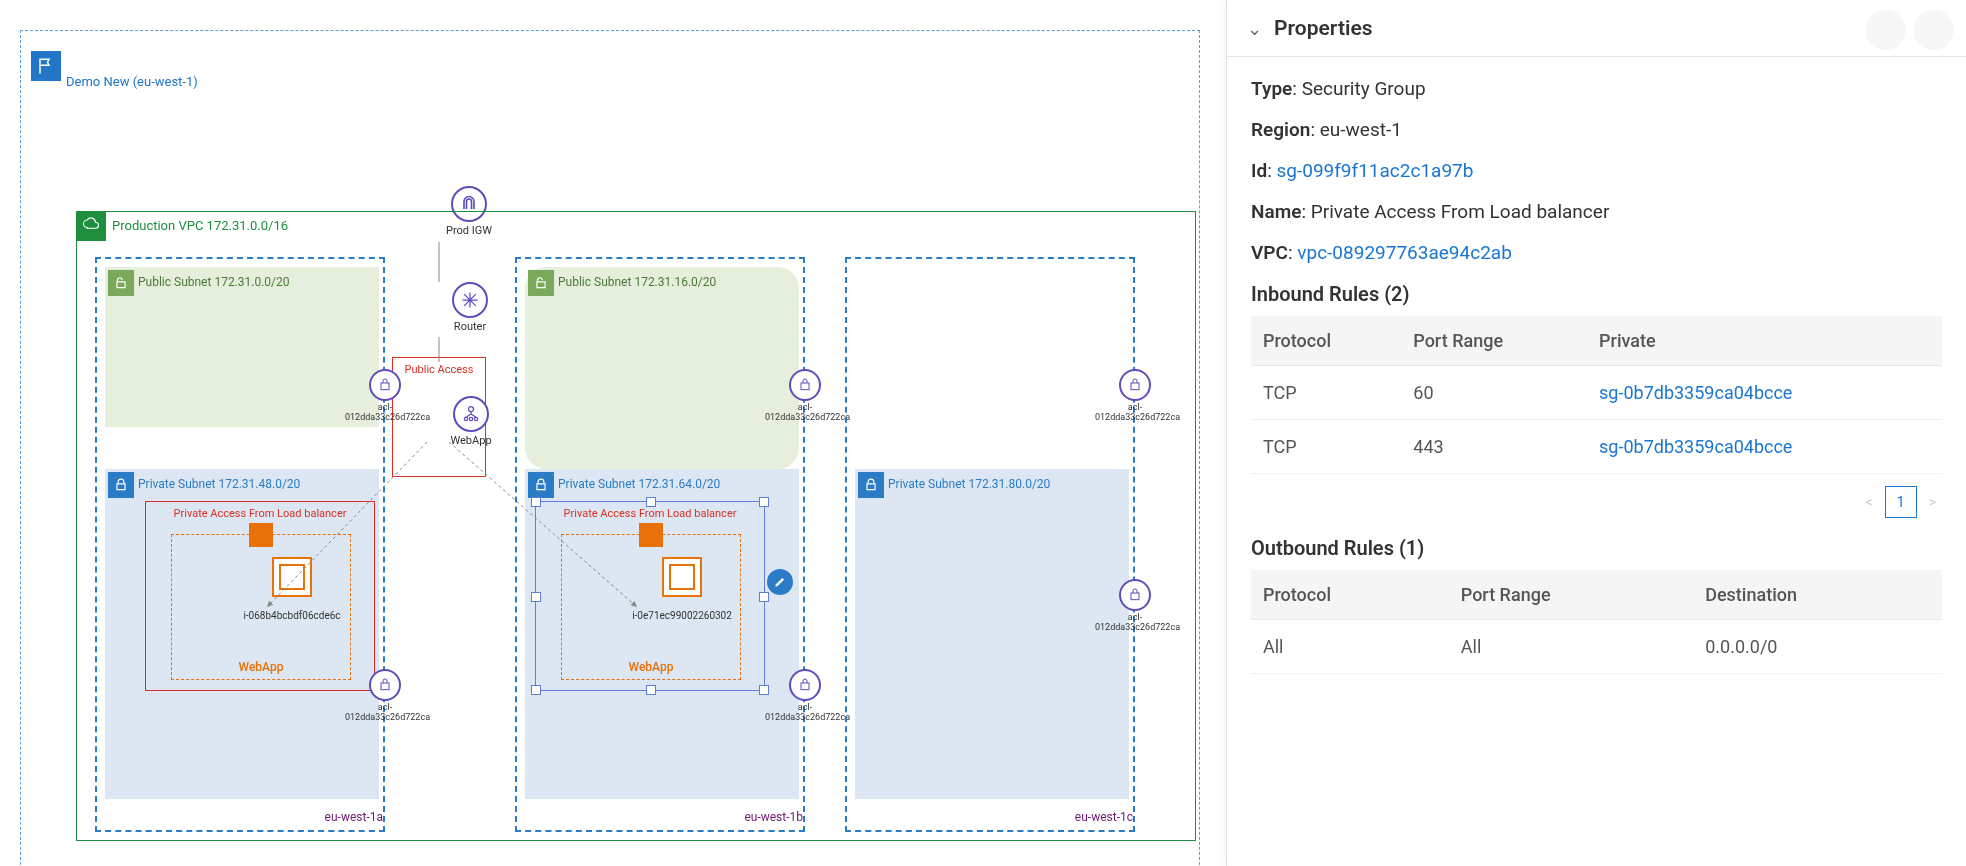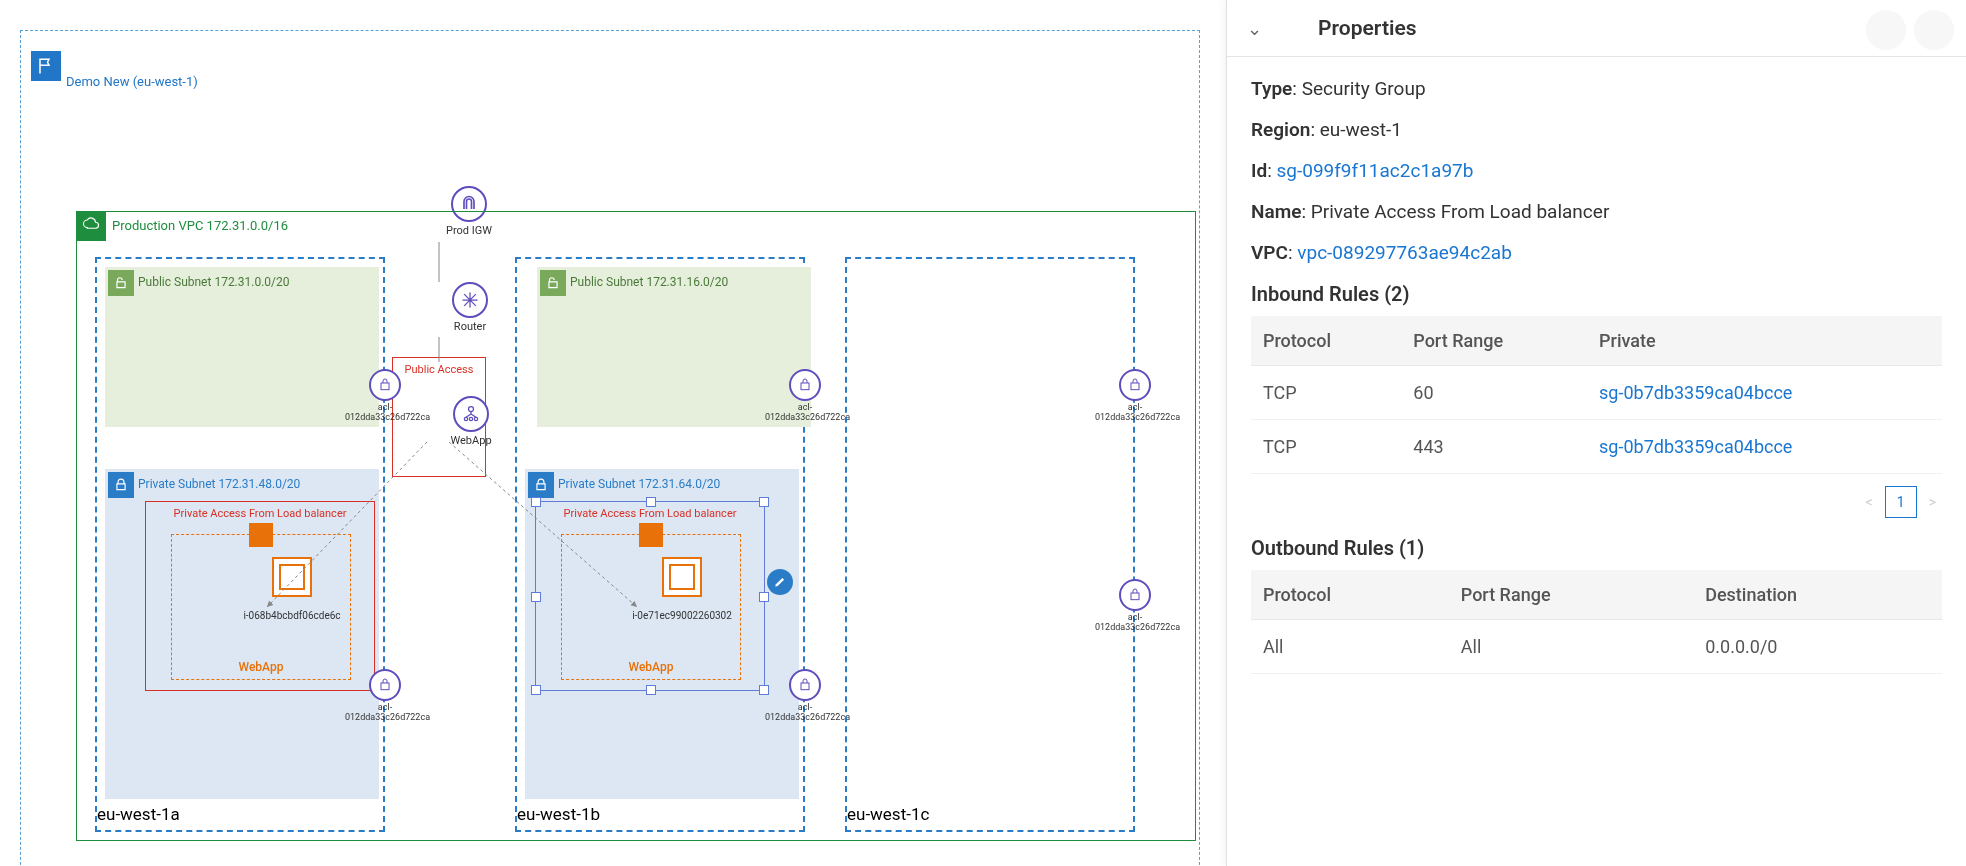--- a/index.html
+++ b/index.html
@@ -6,21 +6,21 @@
 body { font-family: -apple-system, BlinkMacSystemFont, "Segoe UI", Roboto, sans-serif; background: #fff; display: flex; width: 1966px; height: 866px; }
 .canvas { flex: 1; position: relative; padding: 10px; }
 .region-box { position: relative; border: 1px dashed #5a9fd4; width: 1180px; height: 870px; margin: 20px 0 0 10px; }
 .region-flag { position: absolute; top: 20px; left: 10px; width: 30px; height: 30px; background: #2176c7; display: flex; align-items: center; justify-content: center; }
 .region-flag svg { width: 18px; height: 18px; fill: #fff; }
 .region-label { position: absolute; top: 43px; left: 45px; font-size: 13px; color: #2176c7; }
 .vpc-box { position: absolute; top: 180px; left: 55px; width: 1120px; height: 630px; border: 1px solid #1e8e3e; }
 .vpc-icon { position: absolute; top: -1px; left: -1px; width: 30px; height: 30px; background: #1e8e3e; display: flex; align-items: center; justify-content: center; }
 .vpc-label { position: absolute; top: 6px; left: 35px; font-size: 13px; color: #1e8e3e; }
 .az-col { position: absolute; border: 2px dashed #2a7cc7; }
-.az-label { position: absolute; bottom: 6px; width: 100%; text-align: left; font-size: 17px; color: #000000; }
+.az-label { position: absolute; bottom: 6px; width: 100%; text-align: right; font-size: 12px; color: #701a75; }
 .subnet { position: absolute; padding: 0; }
 .subnet.public { background: #e6efdc; }
 .subnet.private { background: #dce7f3; }
 .subnet-icon { position: absolute; top: 3px; left: 3px; width: 26px; height: 26px; display: flex; align-items: center; justify-content: center; }
 .subnet.public .subnet-icon { background: #7aa95c; }
 .subnet.private .subnet-icon { background: #2a7cc7; }
 .subnet-label { position: absolute; top: 8px; left: 33px; font-size: 12px; }
 .subnet.public .subnet-label { color: #4a7a3a; }
 .subnet.private .subnet-label { color: #2a7cc7; }
 .node-icon { position: absolute; display: flex; flex-direction: column; align-items: center; }
@@ -37,21 +37,21 @@
 .instance .chip::before { content: ''; width: 22px; height: 22px; border: 2px solid #e8710a; }
 .instance .label { font-size: 10px; text-align: center; margin-top: 13px; width: 100px; color: #333; }
 .acl-badge { position: absolute; display: flex; flex-direction: column; align-items: center; }
 .acl-badge .circ { width: 32px; height: 32px; border: 2px solid #5e4dbc; border-radius: 50%; background: #fff; display: flex; align-items: center; justify-content: center; }
 .acl-badge .lbl { font-size: 9px; text-align: center; width: 80px; margin-top: 2px; color: #333; line-height: 1.1; }
 .handle { position: absolute; width: 10px; height: 10px; background: #fff; border: 1px solid #5e7cd8; }
 .action-btn { position: absolute; width: 26px; height: 26px; border-radius: 50%; background: #2a7cc7; display: flex; align-items: center; justify-content: center; }
 
 .props { width: 740px; border-left: 1px solid #e0e0e0; background: #fff; display: flex; flex-direction: column; box-shadow: -2px 0 8px rgba(0,0,0,.05); }
 .props-header { padding: 16px 20px; border-bottom: 1px solid #e5e5e5; display: flex; align-items: center; gap: 12px; }
-.props-header h1 { font-size: 21px; font-weight: 600; color: #333; margin-left: 44px; }
+.props-header h1 { font-size: 21px; font-weight: 600; color: #333; }
 .props-body { padding: 20px 24px; overflow-y: auto; flex: 1; }
 .prop-row { font-size: 19px; margin-bottom: 18px; color: #333; }
 .prop-row b { font-weight: 600; }
 .link { color: #1976d2; cursor: pointer; }
 .section-title { font-size: 20px; font-weight: 600; margin-top: 18px; margin-bottom: 10px; color: #333; }
 table { width: 100%; border-collapse: collapse; font-size: 18px; }
 thead th { text-align: left; background: #f5f5f5; padding: 14px 12px; font-weight: 500; color: #555; border-bottom: 1px solid #e8e8e8; }
 tbody td { padding: 16px 12px; color: #555; border-bottom: 1px solid #f0f0f0; }
 .pagination { display: flex; justify-content: flex-end; gap: 6px; margin-top: 12px; align-items: center; }
 .pg-btn { width: 32px; height: 32px; border: 1px solid #ccc; display: flex; align-items: center; justify-content: center; color: #999; font-size: 14px; }
@@ -160,21 +160,21 @@
                 <rect x="6" y="9" width="12" height="10" stroke="#5e4dbc" fill="none" stroke-width="1.5"></rect>
                 <path d="M9 9V6a3 3 0 016 0v3" stroke="#5e4dbc" fill="none" stroke-width="1.5"></path>
               </svg>
             </div>
             <span class="lbl">acl-012dda33c26d722ca</span>
           </div>
       </div>
 
       <div class="az-col" style="top:45px; left:438px; width:290px; height:575px;">
         <span class="az-label">eu-west-1b</span>
-        <div class="subnet public" style="top:8px; left:20px; width:274px; height:160px;">
+        <div class="subnet public" style="top:8px; left:8px; width:274px; height:202px;border-radius:21px;">
           <div class="subnet-icon">
               <svg width="14" height="14" viewBox="0 0 24 24">
                 <path d="M6 10V7a4 4 0 018 0M5 10h14v10H5z" stroke="#fff" fill="none" stroke-width="2"></path>
               </svg>
             </div>
           <span class="subnet-label">Public Subnet 172.31.16.0/20</span>
         </div>
         <div class="subnet private" style="top:210px; left:8px; width:274px; height:330px;">
           <div class="subnet-icon">
               <svg width="14" height="14" viewBox="0 0 24 24">
@@ -223,20 +223,28 @@
                 <rect x="6" y="9" width="12" height="10" stroke="#5e4dbc" fill="none" stroke-width="1.5"></rect>
                 <path d="M9 9V6a3 3 0 016 0v3" stroke="#5e4dbc" fill="none" stroke-width="1.5"></path>
               </svg>
             </div>
             <span class="lbl">acl-012dda33c26d722ca</span>
           </div>
       </div>
 
       <div class="az-col" style="top:45px; left:768px; width:290px; height:575px;">
         <span class="az-label">eu-west-1c</span>
+        <div class="subnet private" style="top:210px; left:8px; width:274px; height:330px;">
+          <div class="subnet-icon">
+              <svg width="14" height="14" viewBox="0 0 24 24">
+                <path d="M7 10V7a5 5 0 0110 0v3M5 10h14v10H5z" stroke="#fff" fill="none" stroke-width="2"></path>
+              </svg>
+            </div>
+          <span class="subnet-label">Private Subnet 172.31.80.0/20</span>
+        </div>
         <div class="acl-badge" style="top:110px; left:248px;">
             <div class="circ">
               <svg width="16" height="16" viewBox="0 0 24 24">
                 <rect x="6" y="9" width="12" height="10" stroke="#5e4dbc" fill="none" stroke-width="1.5"></rect>
                 <path d="M9 9V6a3 3 0 016 0v3" stroke="#5e4dbc" fill="none" stroke-width="1.5"></path>
               </svg>
             </div>
             <span class="lbl">acl-012dda33c26d722ca</span>
           </div>
         <div class="acl-badge" style="top:320px; left:248px;">

